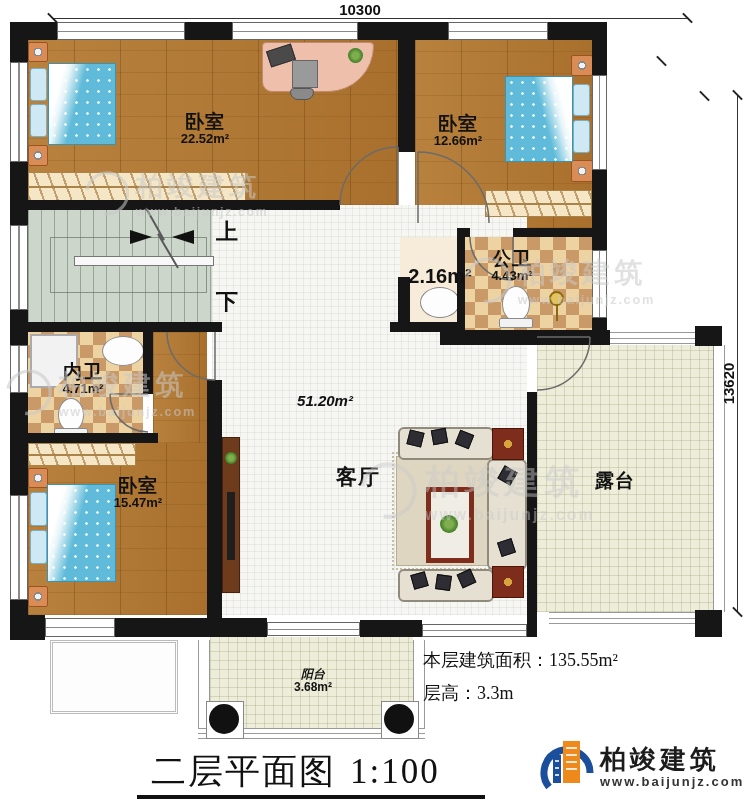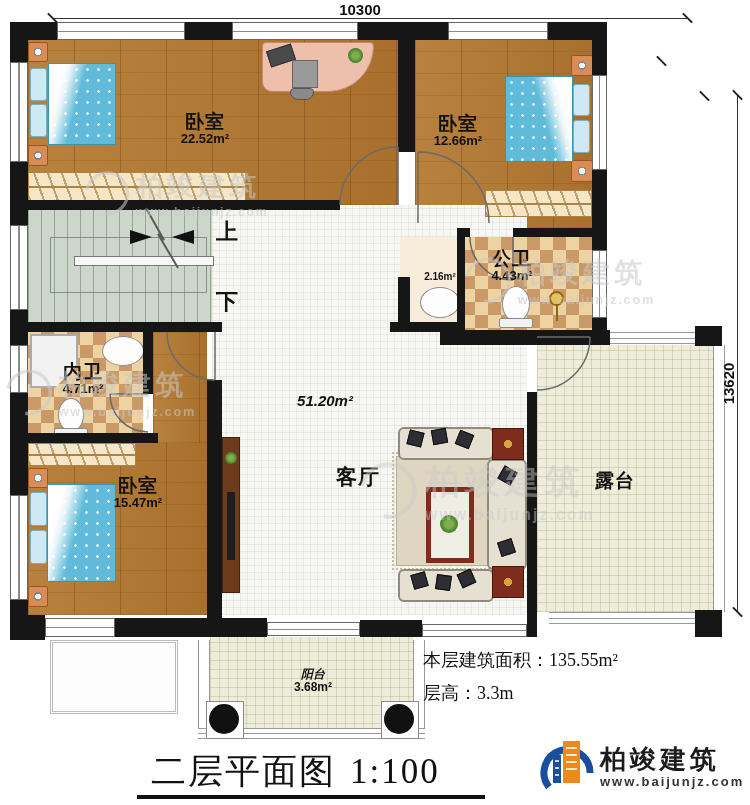--- a/index.html
+++ b/index.html
@@ -222,21 +222,21 @@
     <div class="rarea">15.47m²</div>
   </div>
   <div class="label" style="left:457px;top:249px;width:110px;">
     <div class="rname">公卫</div>
     <div class="rarea">4.43m²</div>
   </div>
   <div class="label" style="left:28px;top:362px;width:110px;">
     <div class="rname">内卫</div>
     <div class="rarea">4.71m²</div>
   </div>
-  <div class="label rarea" style="left:395px;top:272px;width:90px;font-size:10px;">2.16m²</div>
+  <div class="label rarea" style="left:395px;top:266px;width:90px;font-size:20px;">2.16m²</div>
   <div class="label" style="left:270px;top:393px;width:110px;">
     <div style="font-size:15px;font-style:italic;">51.20m²</div>
   </div>
   <div class="label rname" style="left:270px;top:466px;width:110px;font-size:21px;text-align:right;">客厅</div>
   <div class="label rname" style="left:570px;top:471px;width:90px;">露台</div>
   <div class="label" style="left:258px;top:668px;width:110px;">
     <div style="font-size:12px;font-style:italic;">阳台</div>
     <div style="font-size:12px;">3.68m²</div>
   </div>
   <div class="label" style="left:212px;top:220px;width:30px;font-size:22px;">上</div>

